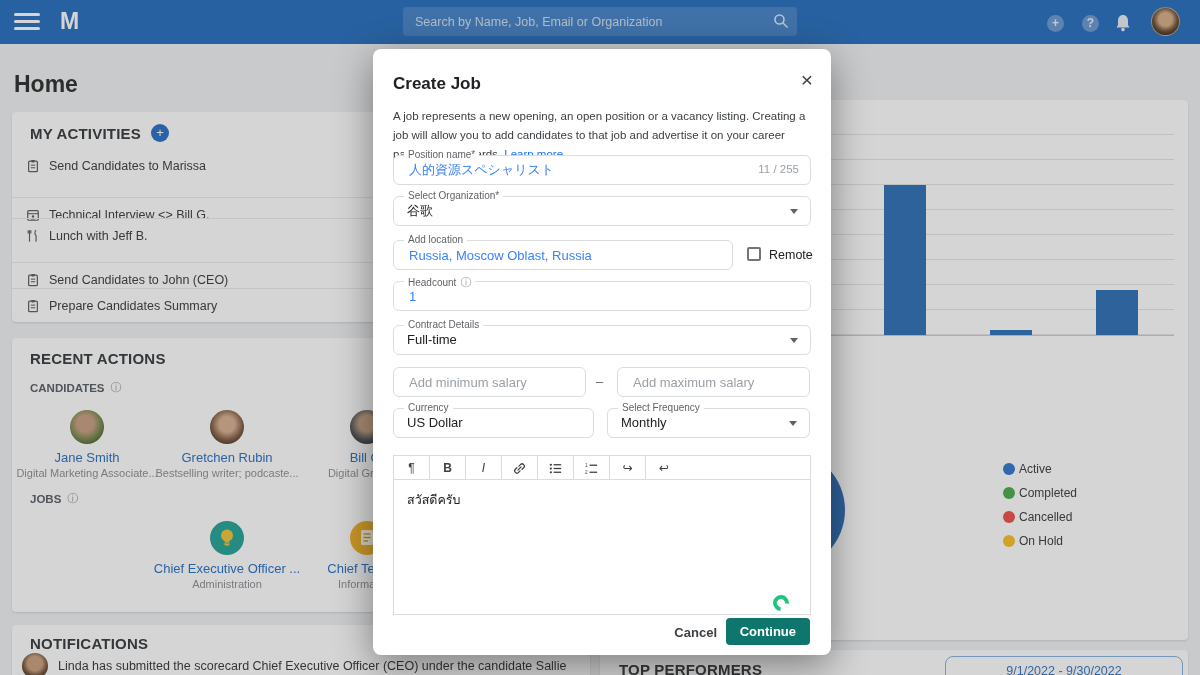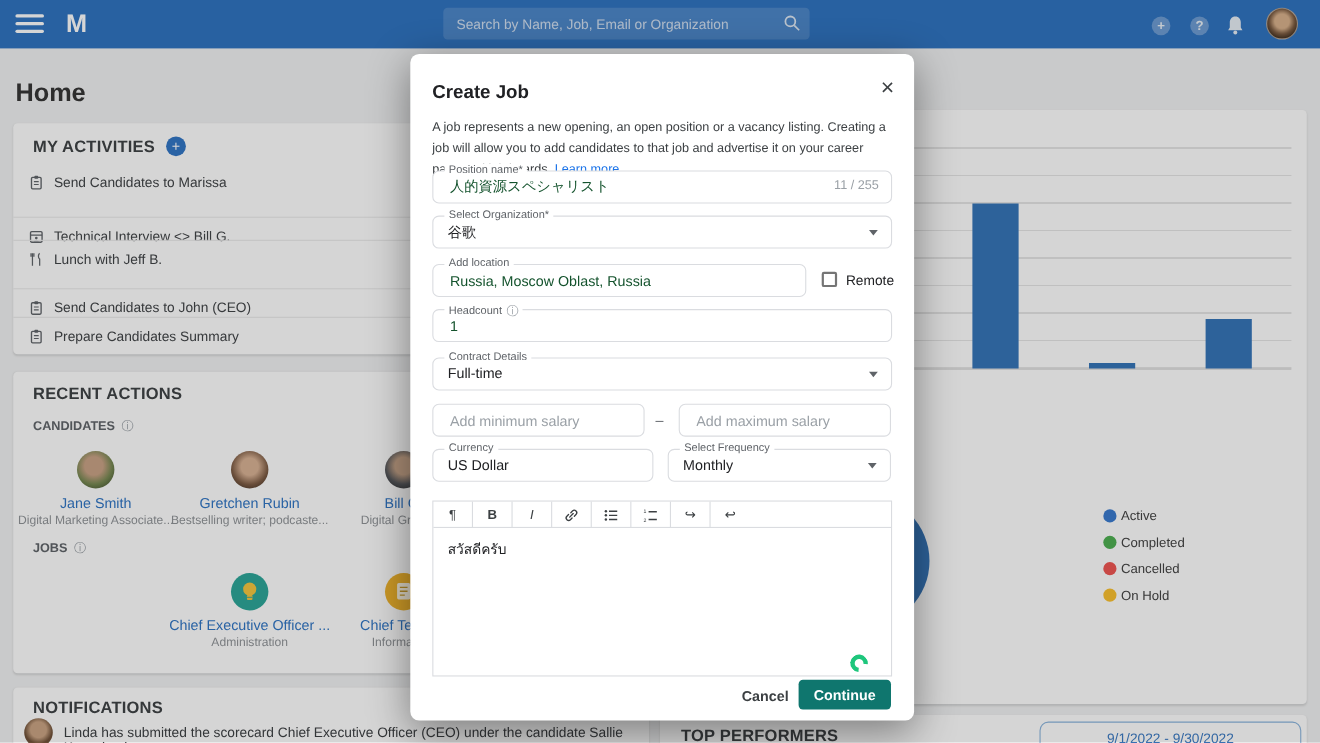--- a/index.html
+++ b/index.html
@@ -5,21 +5,21 @@
   html,body{width:1200px;height:675px;margin:0;overflow:hidden;background:#f1f2f3;
     font-family:"Liberation Sans","DejaVu Sans",sans-serif;}
   *{box-sizing:border-box;}
   .abs{position:absolute;}
 
   
   .topbar{position:absolute;left:0;top:0;width:1200px;height:44px;background:#2d72c0;z-index:1;}
   .hamburger{position:absolute;left:14px;top:13px;width:26px;height:18px;cursor:pointer;}
   .hamburger i{display:block;height:3px;background:#fff;border-radius:2px;margin-bottom:4px;}
   .logo{position:absolute;left:60px;top:8px;color:#fff;font-size:23px;font-weight:bold;}
-  .searchwrap{position:absolute;left:403px;top:7px;width:333px;height:29px;background:rgba(255,255,255,0.14);border-radius:4px;}
+  .searchwrap{position:absolute;left:403px;top:7px;width:394px;height:29px;background:rgba(255,255,255,0.14);border-radius:4px;}
   .searchwrap input{position:absolute;left:10px;top:0;width:350px;height:29px;background:transparent;border:none;outline:none;color:#fff;font-size:12.5px;font-family:inherit;}
   .searchwrap input::placeholder{color:rgba(255,255,255,0.75);}
   .search-icon{position:absolute;right:8px;top:6px;width:16px;height:16px;}
   .tb-circle{position:absolute;top:15px;width:17px;height:17px;border-radius:50%;background:rgba(255,255,255,0.30);color:#eaf1f8;font-size:12px;font-weight:bold;text-align:center;line-height:17px;cursor:pointer;}
   .bell{position:absolute;left:1114px;top:13px;width:18px;height:20px;cursor:pointer;}
   .avatar-top{position:absolute;left:1151px;top:7px;width:29px;height:29px;border-radius:50%;
     background:radial-gradient(circle at 50% 42%,#d8b08a 32%,#7a5a40 55%,#43301f 75%);border:1px solid rgba(255,255,255,.5);cursor:pointer;}
 
   
   .page-title{position:absolute;left:14px;top:56px;font-size:23px;font-weight:bold;color:#333;z-index:1;}
@@ -79,21 +79,21 @@
   
   .modal{position:absolute;left:373px;top:49px;width:458px;height:606px;background:#fff;border-radius:8px;
     box-shadow:0 10px 38px rgba(0,0,0,0.42);z-index:100;}
   .m-title{position:absolute;left:20px;top:25px;font-size:17px;font-weight:700;color:#202124;}
   .m-close{position:absolute;right:18px;top:20px;font-size:21px;color:#3c4043;cursor:pointer;line-height:1;}
   .m-desc{position:absolute;left:20px;top:58px;width:420px;font-size:11.5px;line-height:1.65;color:#3c4043;}
   .learn-more{color:#1a73e8;cursor:pointer;}
   .fgroup{position:absolute;left:20px;width:418px;height:30px;border:1px solid #dadce0;border-radius:6px;background:#fff;}
   .flabel{position:absolute;top:-7px;left:10px;background:#fff;padding:0 4px;font-size:10px;color:#5f6368;display:flex;gap:4px;align-items:center;}
   .fvalue{position:absolute;left:13px;top:0;line-height:28px;font-size:13px;color:#202124;white-space:nowrap;}
-  .fgroup input{position:absolute;left:13px;top:0;width:85%;height:28px;border:none;outline:none;font-size:13px;color:#14532d;font-family:inherit;background:transparent;}
+  .fgroup input{position:absolute;left:13px;top:0;width:85%;height:28px;border:none;outline:none;font-size:13px;color:#3b82f6;font-family:inherit;background:transparent;}
   .fgroup input::placeholder{color:#9aa0a6;}
   .counter{position:absolute;right:11px;top:7px;font-size:11.5px;color:#9aa0a6;}
   .dd-arrow{position:absolute;right:12px;top:12px;width:0;height:0;border-left:4.5px solid transparent;border-right:4.5px solid transparent;border-top:5px solid #5f6368;}
   .checkbox{position:absolute;width:14px;height:14px;border:2px solid #757575;border-radius:2px;cursor:pointer;}
   .chk-label{position:absolute;font-size:12.5px;color:#202124;}
   .dash{position:absolute;font-size:13px;color:#5f6368;}
 
   .editor{position:absolute;left:20px;top:406px;width:418px;height:160px;border:1px solid #dadce0;}
   .etoolbar{position:absolute;left:0;top:0;right:0;height:24px;border-bottom:1px solid #dadce0;display:flex;}
   .tbtn{width:36px;height:24px;border-right:1px solid #dadce0;display:flex;align-items:center;justify-content:center;

